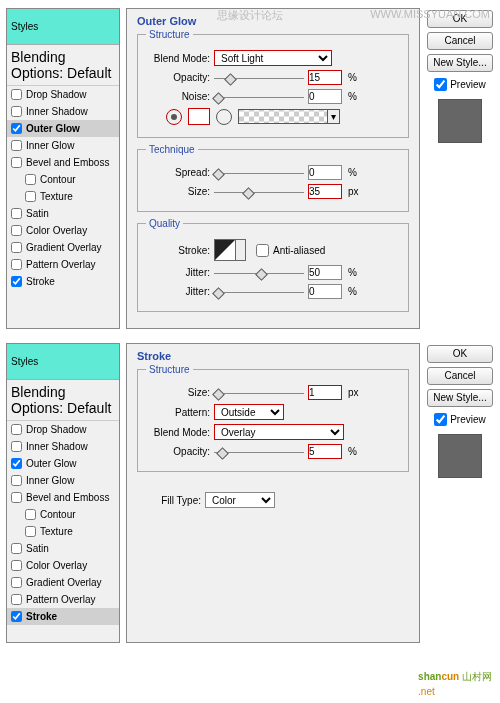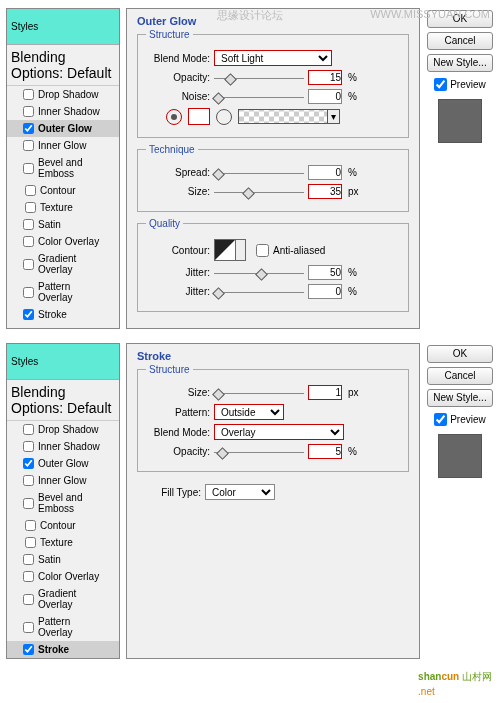--- a/index.html
+++ b/index.html
@@ -1,37 +1,37 @@
 <!DOCTYPE html>
 <html><head>
 <meta charset="utf-8">
 <style>
 * { box-sizing: border-box; margin: 0; padding: 0; font-family: Tahoma, sans-serif; font-size: 10px; }
 body { background: #fff; width: 500px; padding: 8px 6px; }
 .dialog { display: flex; gap: 6px; margin-bottom: 14px; }
 .styles-panel { width: 114px; border: 1px solid #888; background: #f0f0f0; }
 .styles-header { background: #5eead4; padding: 12px 4px; border-bottom: 1px solid #aaa; font-size: 10px; }
 .styles-sub { padding: 4px; border-bottom: 1px solid #ccc; font-size: 14px; }
-.style-item { display: flex; align-items: center; padding: 3px 16px; gap: 4px; }
+.style-item { display: flex; align-items: center; padding: 3px 4px; gap: 4px; }
 .style-item.indent { padding-left: 18px; }
 .style-item.selected { background: #d0d0d0; font-weight: bold; }
 .style-item input[type=checkbox] { width: 11px; height: 11px; }
 .main-panel { flex: 1; border: 1px solid #888; background: #f0f0f0; padding: 6px 10px 10px 10px; min-height: 300px; }
 .main-title { color: #2a4ba8; font-weight: bold; font-size: 11px; margin-bottom: 2px; }
 fieldset { border: 1px solid #aaa; padding: 6px 8px 8px 8px; margin-bottom: 6px; }
 legend { color: #2a4ba8; font-size: 10px; padding: 0 3px; }
 .row { display: flex; align-items: center; margin: 4px 0; gap: 4px; }
 .row label { width: 64px; text-align: right; font-size: 10px; }
 .slider-area { width: 90px; height: 12px; position: relative; }
 .slider-track { position: absolute; top: 6px; left: 0; right: 0; height: 1px; background: #888; }
 .slider-track::before { content: ''; position: absolute; top: -3px; width: 7px; height: 7px; background: #ddd; border: 1px solid #555; transform: rotate(45deg); }
 .s0::before { left: 0; } .s15::before { left: 13%; } .s35::before { left: 33%; } .s50::before { left: 48%; } .s1::before { left: 0; } .s5::before { left: 4%; }
 select { border: 1px solid #888; background: #fff; font-size: 10px; padding: 0 2px; height: 16px; }
 select.red { border: 1px solid #c00; }
-.num-input { width: 34px; height: 15px; border: 1px solid #888; text-align: right; background: #fff; font-size: 10px; }
+.num-input { width: 34px; height: 15px; border: 1px solid #888; text-align: left; background: #fff; font-size: 10px; }
 .num-input.red { border: 1px solid #c00; }
 .unit { font-size: 10px; margin-left: 2px; }
 .color-row { display: flex; align-items: center; gap: 6px; margin: 4px 0; padding-left: 20px; }
 .radio-ring { width: 16px; height: 16px; border: 1.5px solid #555; border-radius: 50%; display: flex; align-items: center; justify-content: center; }
 .radio-ring.sel::after { content: ''; width: 6px; height: 6px; background: #555; border-radius: 50%; }
 .radio-ring.red { border-color: #b00; }
 .swatch { width: 22px; height: 17px; border: 1px solid #555; background: #fff; }
 .swatch.red { border: 1px solid #c00; }
 .grad-swatch { width: 90px; height: 15px; border: 1px solid #555; background: linear-gradient(90deg,#000,#ddd); }
 .grad-swatch.pat { background: repeating-conic-gradient(#ccc 0 25%, #fff 0 50%) 0/10px 10px; }
@@ -162,21 +162,21 @@
             <div class="slider-track s35"></div>
           </div>
         <input class="num-input red" value="35" style="">
         <span class="unit">px</span>
       </div>
     </fieldset>
 
     <fieldset>
       <legend>Quality</legend>
       <div class="row">
-        <label>Contour:</label>
+        <label>Stroke:</label>
         <div style="display:flex">
             <div class="contour"></div>
             <div class="drop2"></div>
           </div>
         <input type="checkbox" style="margin-left: 6px;">
         <span>Anti-aliased</span>
       </div>
       <div class="row">
         <label>Jitter:</label>
         <div class="slider-area">
@@ -286,21 +286,21 @@
       </div>
       <div class="row">
         <label>Opacity:</label>
         <div class="slider-area">
             <div class="slider-track s5"></div>
           </div>
         <input class="num-input red" value="5" style="">
         <span class="unit">%</span>
       </div>
     </fieldset>
-    <div class="row" style="margin-top:12px">
+    <div class="row" style="margin-top:20px">
       <label>Fill Type:</label>
       <select style="width:70px"><option>Color</option></select>
     </div>
   </div>
 
   <div class="side-panel">
     <div class="btn">OK</div>
     <div class="btn">Cancel</div>
     <div class="btn">New Style...</div>
     <div class="preview-chk">

